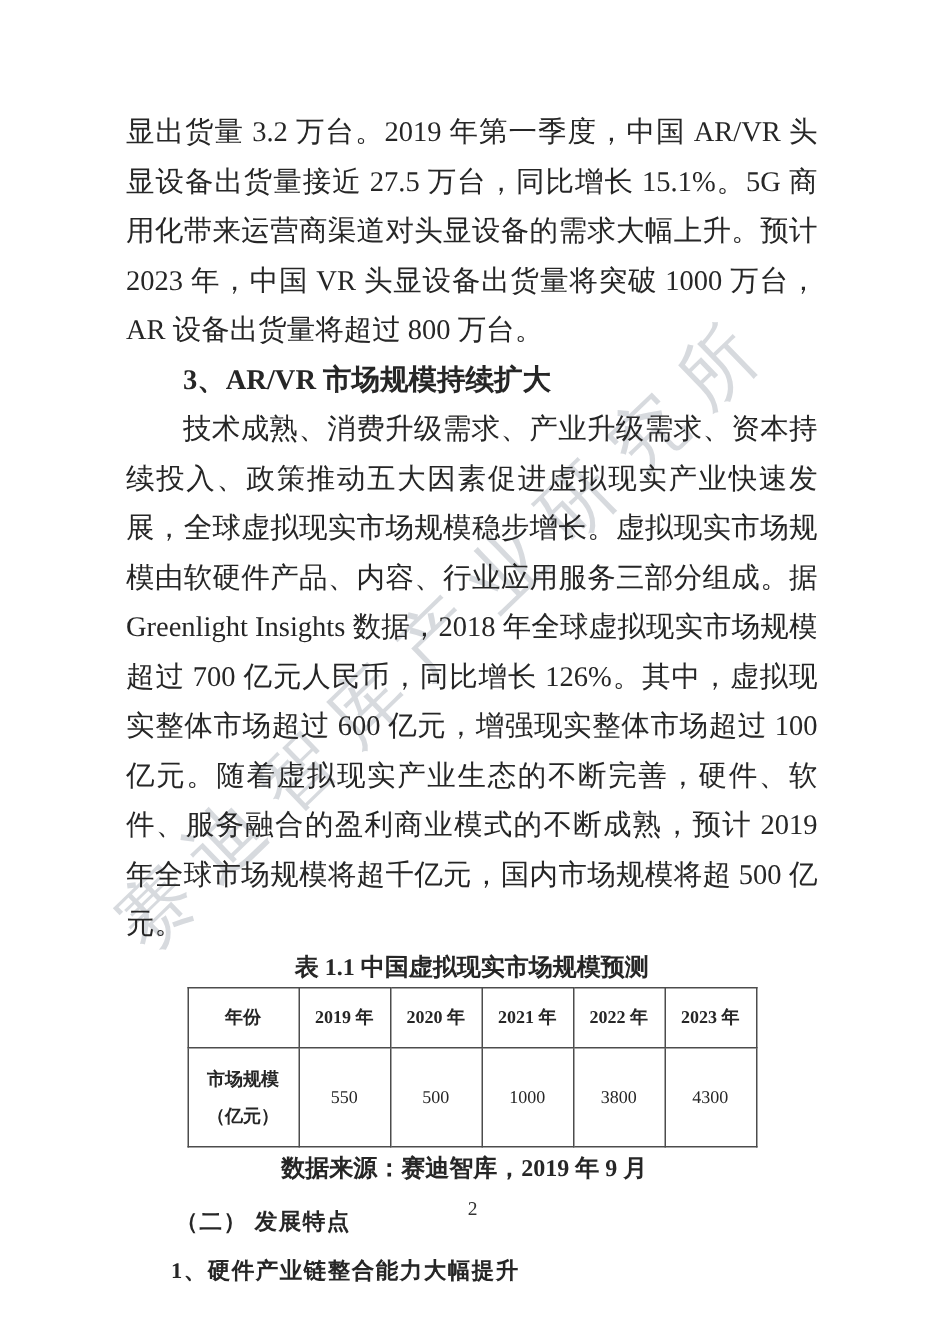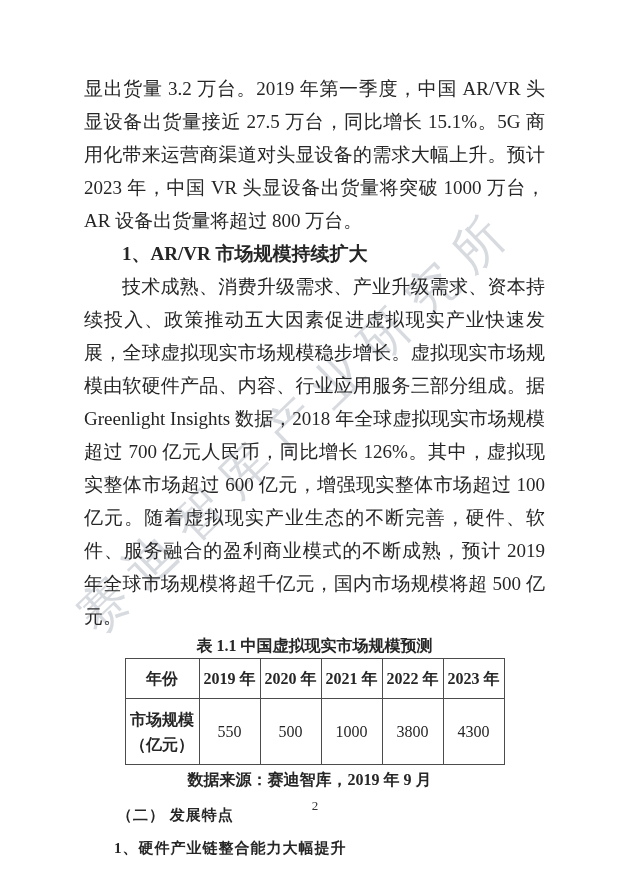--- a/index.html
+++ b/index.html
@@ -58,21 +58,21 @@
     font-size: 16px;
     line-height: 20px;
     margin-top: 3px;
   }
 
   table.forecast {
     border-collapse: collapse;
     margin: 2px auto 0 auto;
     width: 380px;
     table-layout: fixed;
-    font-size: 16px;
+    font-size: 12px;
     color: #262626;
   }
   table.forecast td {
     border: 1px solid #4c4c4c;
     text-align: center;
     vertical-align: middle;
     padding: 0 2px;
   }
   table.forecast .hdr-row td { height: 40px; font-weight: bold; }
   table.forecast .val-row td { height: 66px; }
@@ -113,21 +113,21 @@
 <body>
 
 <div class="page">
 
   <div class="watermark">赛迪智库产业研究所</div>
 
   <div class="content">
 
     <p class="para">显出货量 3.2 万台。2019 年第一季度，中国 AR/VR 头显设备出货量接近 27.5 万台，同比增长 15.1%。5G 商用化带来运营商渠道对头显设备的需求大幅上升。预计 2023 年，中国 VR 头显设备出货量将突破 1000 万台，AR 设备出货量将超过 800 万台。</p>
 
-    <div class="sec-heading">1、AR/VR 市场规模持续扩大</div>
+    <div class="sec-heading">3、AR/VR 市场规模持续扩大</div>
 
     <p class="para indent">技术成熟、消费升级需求、产业升级需求、资本持续投入、政策推动五大因素促进虚拟现实产业快速发展，全球虚拟现实市场规模稳步增长。虚拟现实市场规模由软硬件产品、内容、行业应用服务三部分组成。据 Greenlight Insights 数据，2018 年全球虚拟现实市场规模超过 700 亿元人民币，同比增长 126%。其中，虚拟现实整体市场超过 600 亿元，增强现实整体市场超过 100 亿元。随着虚拟现实产业生态的不断完善，硬件、软件、服务融合的盈利商业模式的不断成熟，预计 2019 年全球市场规模将超千亿元，国内市场规模将超 500 亿元。</p>
 
     <div class="table-caption">表 1.1 中国虚拟现实市场规模预测</div>
 
     <table class="forecast">
       <colgroup>
         <col class="label-col">
         <col>
           <col>

